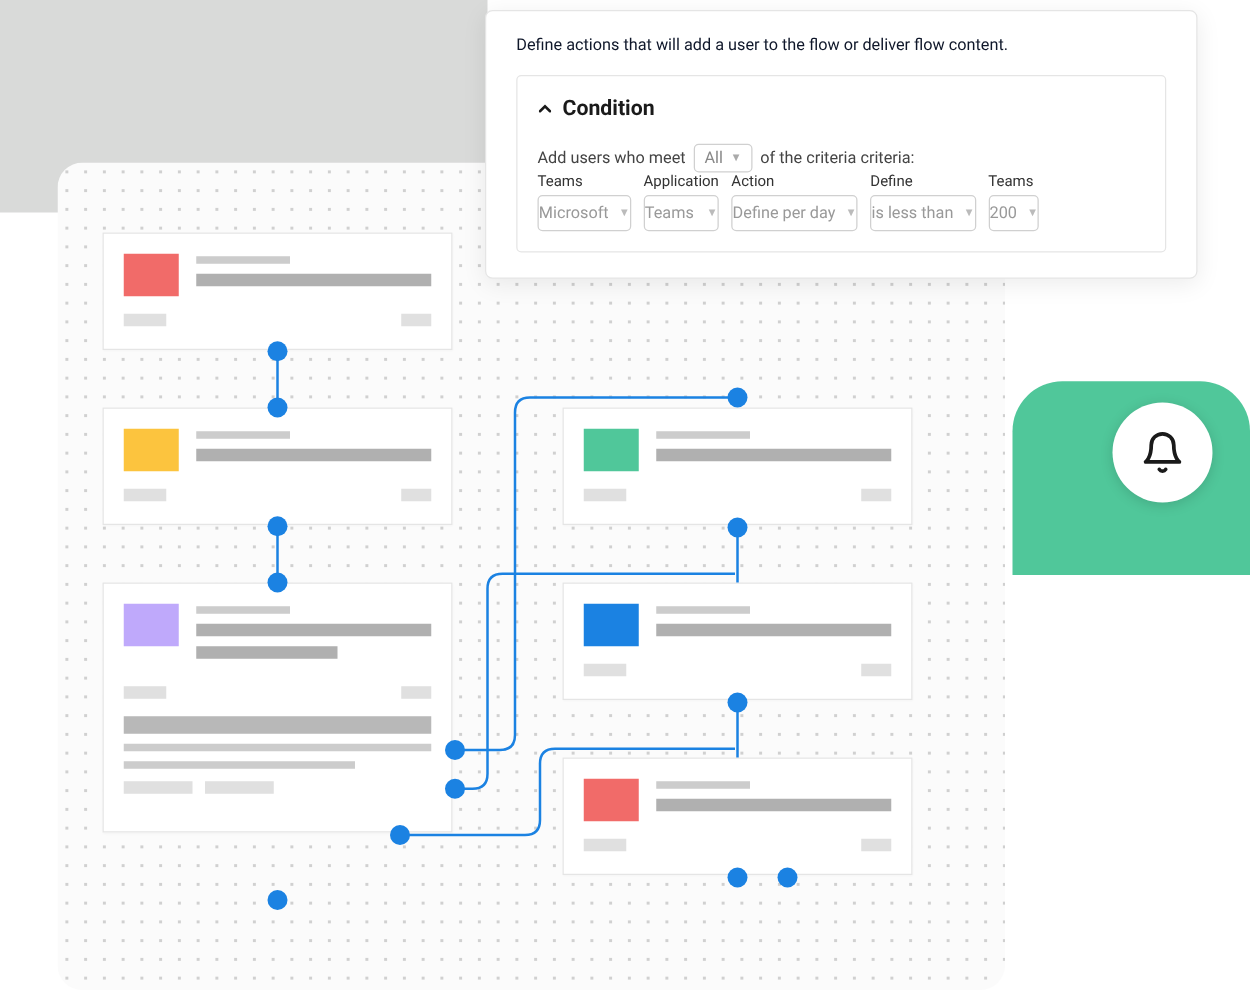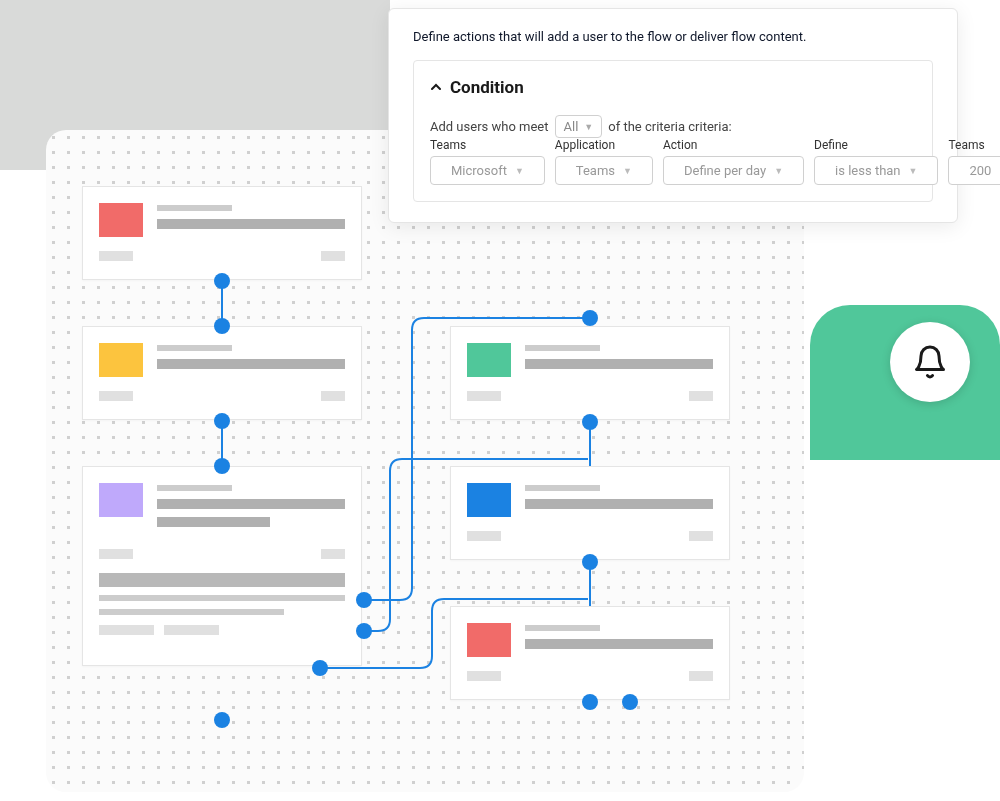--- a/index.html
+++ b/index.html
@@ -41,21 +41,21 @@
 .panel .subtitle{font-size:13px;color:#0f172a;margin-bottom:16px}
 .cond-box{border:1px solid #e5e5e5;border-radius:4px;padding:16px}
 .cond-header{display:flex;align-items:center;gap:8px;font-weight:700;font-size:17px;margin-bottom:18px;color:#1a1a1a}
 .chev{width:12px;height:12px;display:inline-flex;align-items:center;justify-content:center}
 .sentence{font-size:13px;color:#444;display:flex;align-items:center;gap:6px;flex-wrap:wrap}
 .mini-select{display:inline-flex;align-items:center;gap:6px;border:1px solid #d0d0d0;border-radius:4px;padding:3px 8px;font-size:13px;color:#888;background:#fff;cursor:pointer}
 .mini-select .caret{font-size:9px;color:#aaa}
 .fields{display:flex;gap:10px}
 .field{display:flex;flex-direction:column;gap:4px}
 .field label{font-size:12px;color:#333}
-.select{display:flex;align-items:center;justify-content:space-between;gap:8px;border:1px solid #d0d0d0;border-radius:4px;padding:6px 20px;font-size:13px;color:#999;background:#fff;cursor:pointer;white-space:nowrap}
+.select{display:flex;align-items:center;justify-content:space-between;gap:8px;border:1px solid #d0d0d0;border-radius:4px;padding:6px 0;font-size:13px;color:#999;background:#fff;cursor:pointer;white-space:nowrap}
 .select .caret{font-size:9px;color:#bbb}
 
 .green-blob{position:absolute;left:810px;top:305px;width:190px;height:155px;background:#50c79a;border-radius:40px 40px 0 0}
 .bell-circle{position:absolute;left:890px;top:322px;width:80px;height:80px;background:#fff;border-radius:50%;box-shadow:0 2px 10px rgba(0,0,0,.15);display:flex;align-items:center;justify-content:center}
 </style>
 </head>
 <body>
 
 <div class="gray-bg"></div>
 <div class="canvas"></div>

